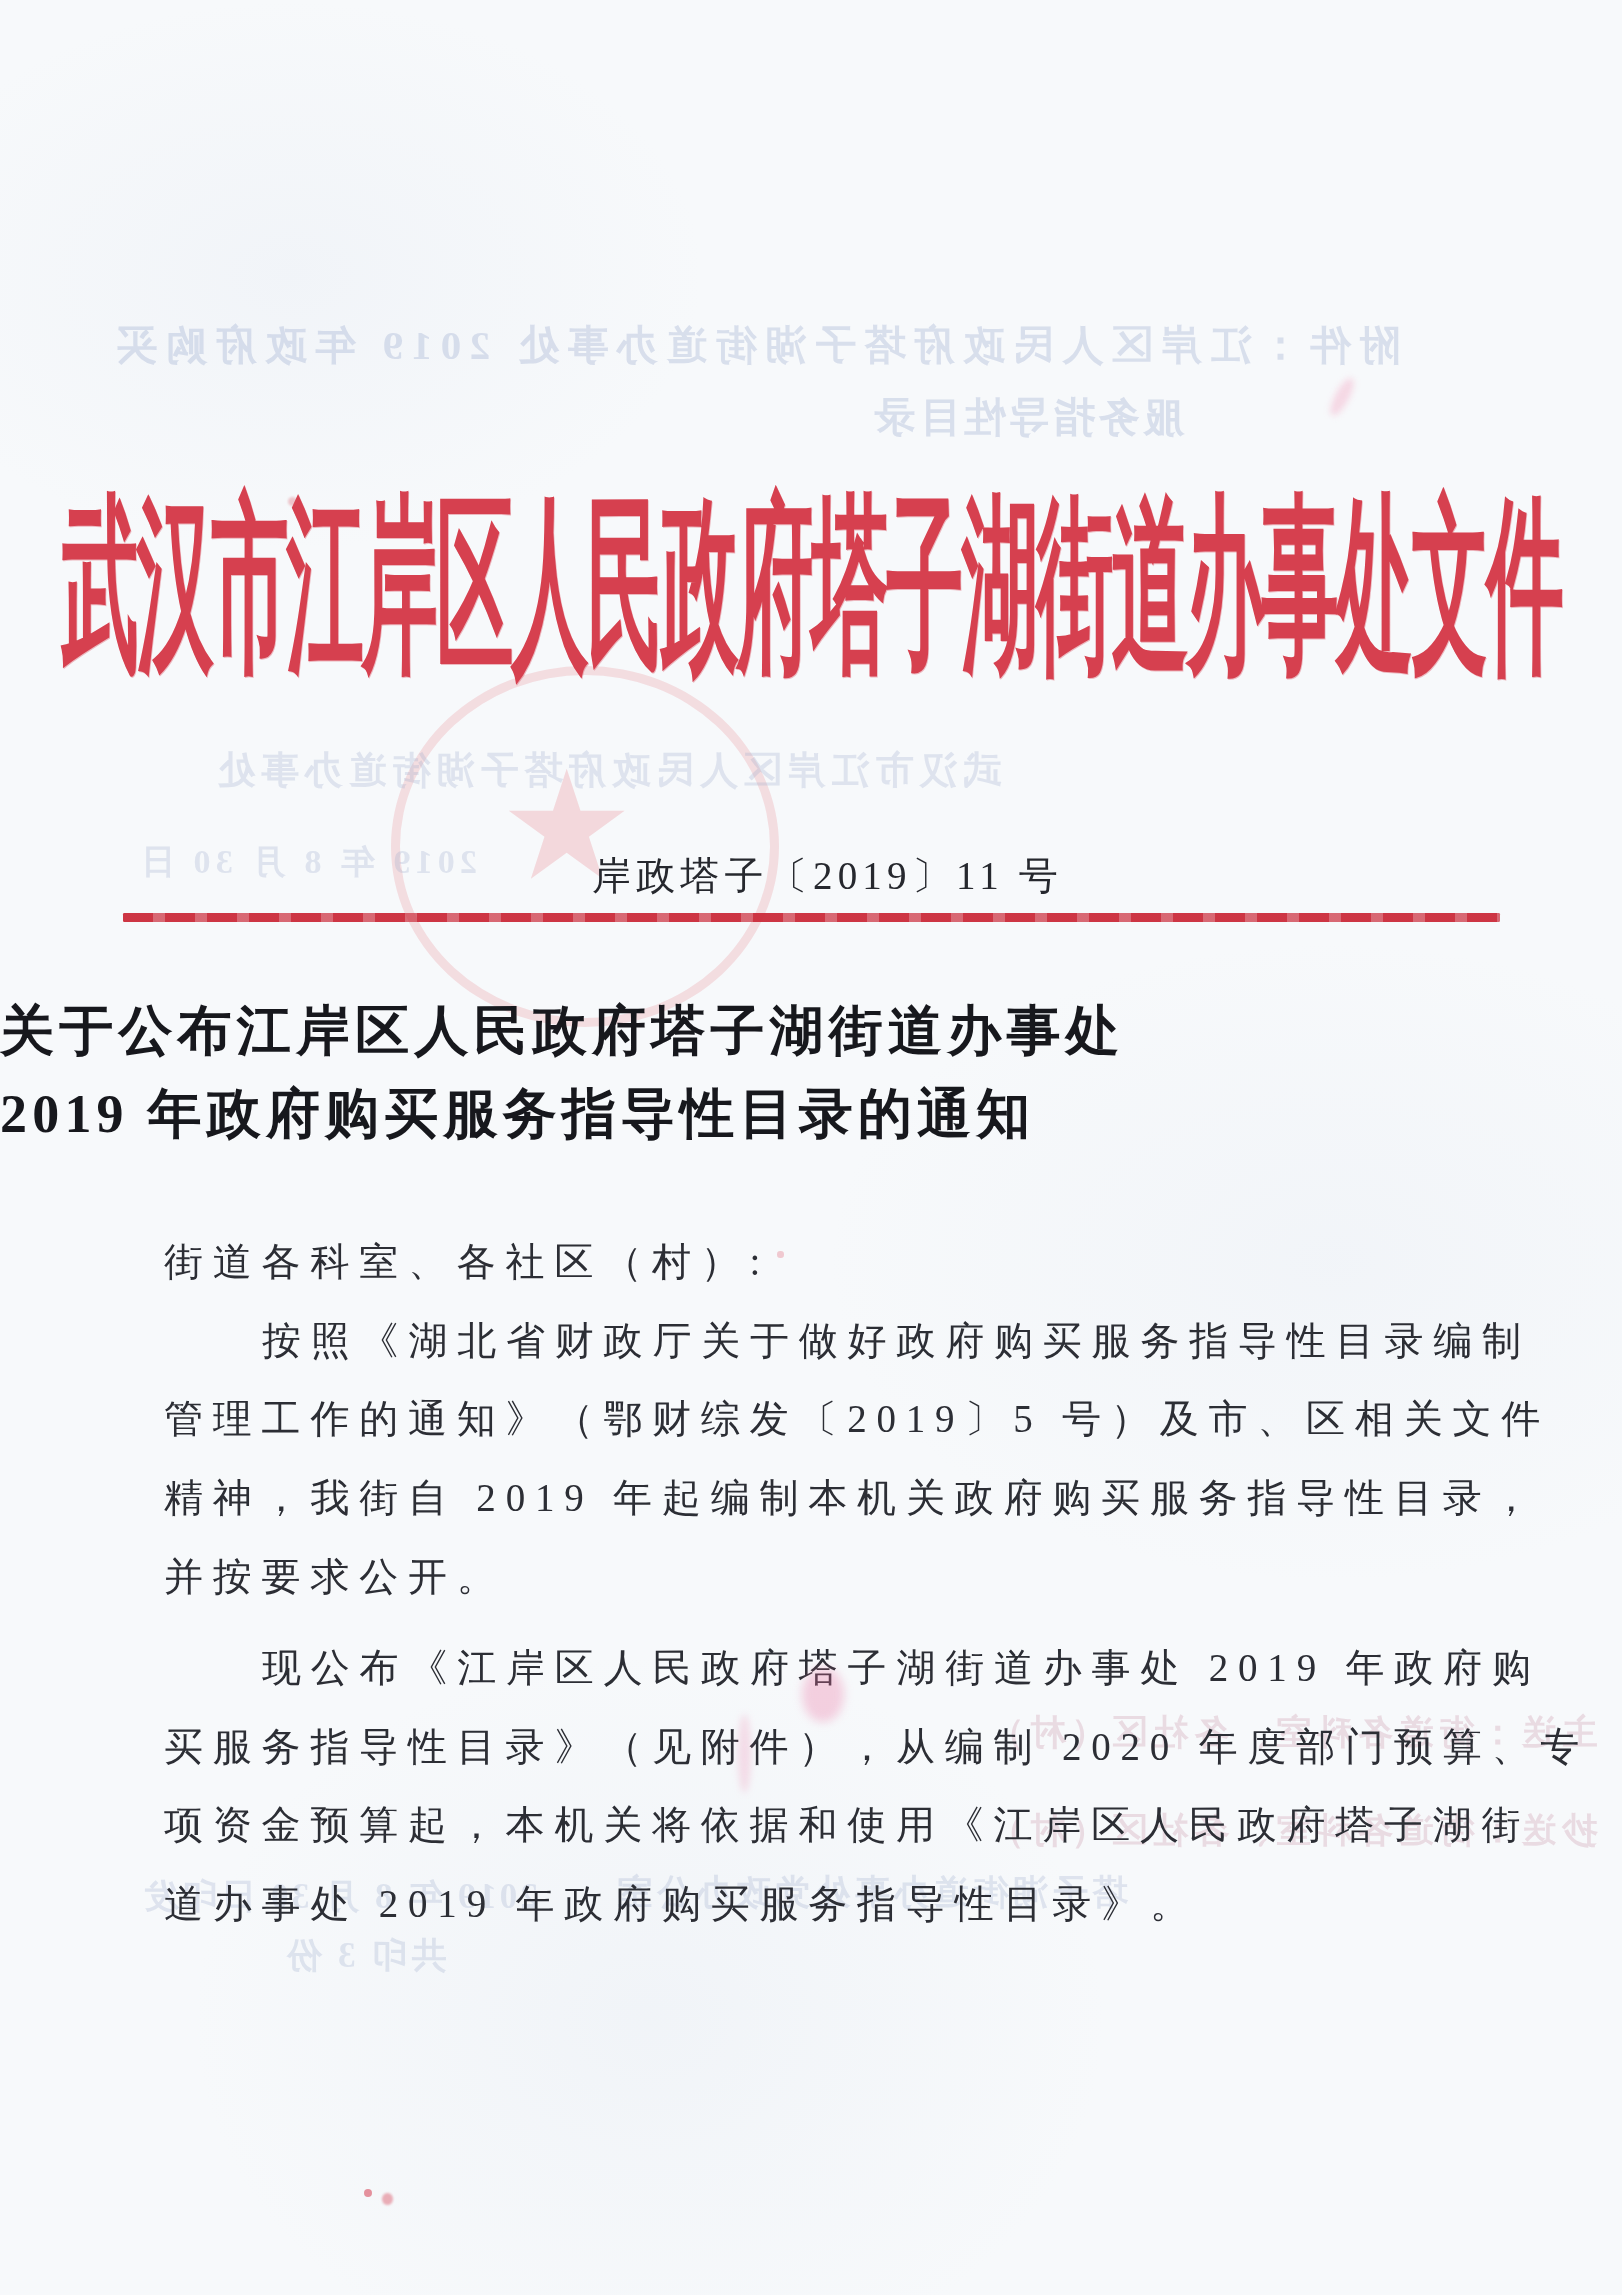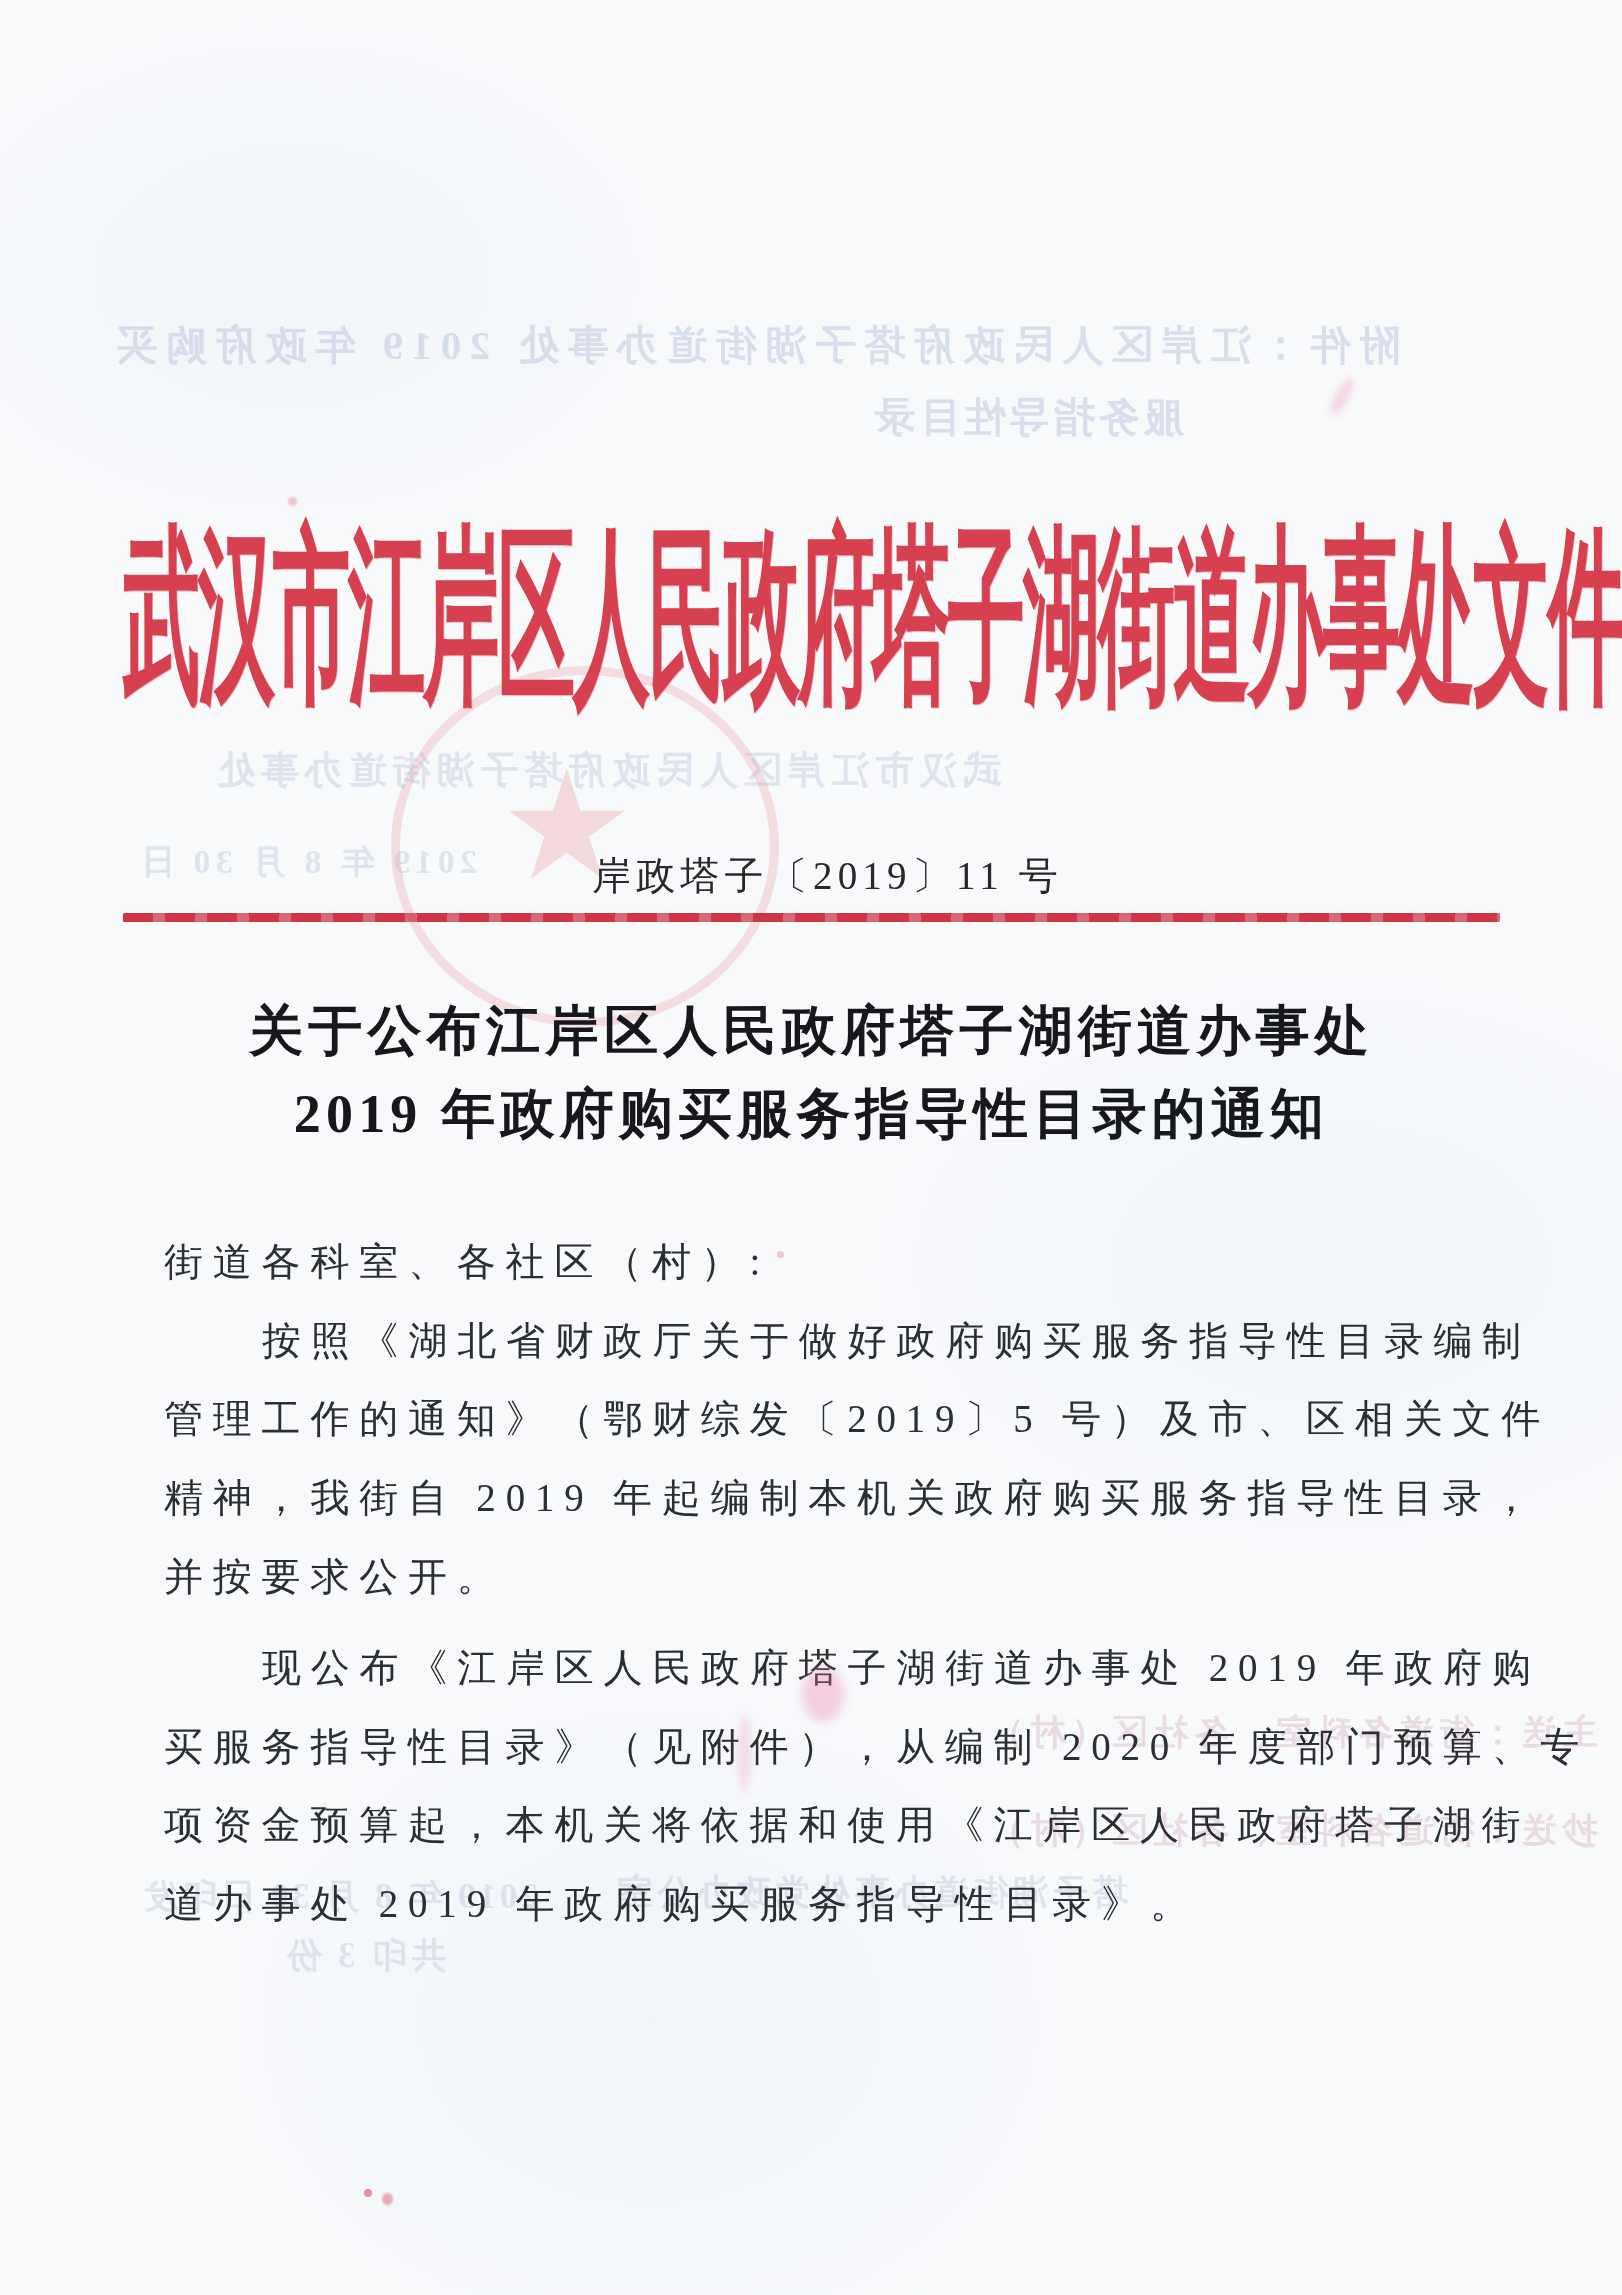--- a/index.html
+++ b/index.html
@@ -56,22 +56,22 @@
     font-size: 151px;
     line-height: 151px;
     color: rgba(229,112,122,0.24);
     font-family: "DejaVu Sans", sans-serif;
     pointer-events: none;
   }
 
   
   .banner-wrap {
     position: absolute;
-    left: 0; right: 0; top: 523px;
-    text-align: right;
+    left: 0; right: 0; top: 492px;
+    text-align: center;
   }
   .banner {
     display: inline-block;
     font-size: 77px;
     font-weight: bold;
     letter-spacing: -2px;
     white-space: nowrap;
     color: #d6404f;
     transform: scaleY(2.48);
     transform-origin: 50% 0;
@@ -92,21 +92,21 @@
     left: 123px; top: 913px;
     width: 1377px; height: 8.5px;
     background: repeating-linear-gradient(90deg,
       rgba(203,43,58,0.95) 0px, rgba(203,43,58,0.95) 30px,
       rgba(203,43,58,0.70) 30px, rgba(203,43,58,0.70) 42px);
     border-radius: 1.3px;
   }
   .doc-title {
     position: absolute;
     left: 0; right: 0;
-    text-align: center;
+    text-align: left;
     font-size: 54px;
     font-weight: bold;
     letter-spacing: 5.2px;
     color: #17181d;
     white-space: nowrap;
   }
   .title-1 { top: 995px; }
   .title-2 { top: 1078px; }
 
   .body-line {

